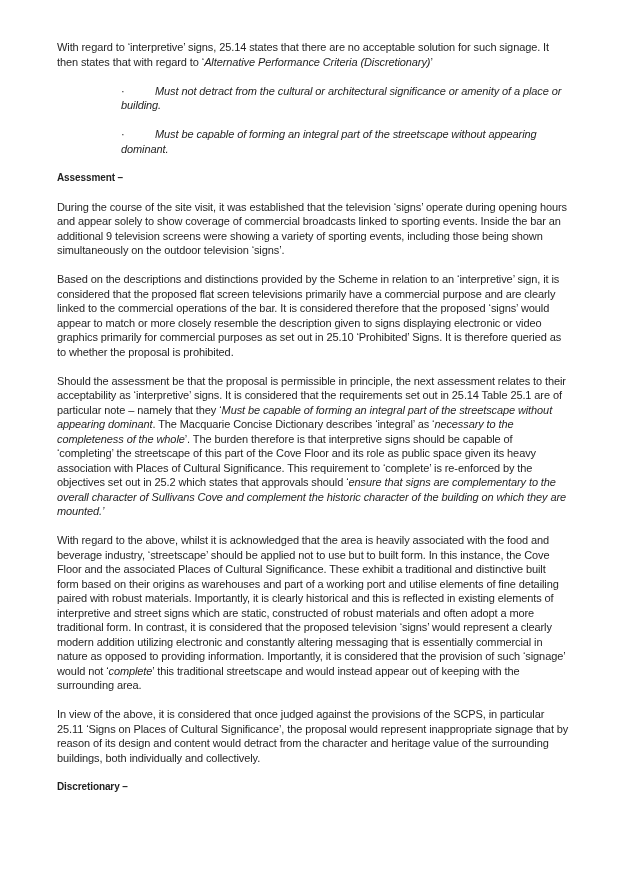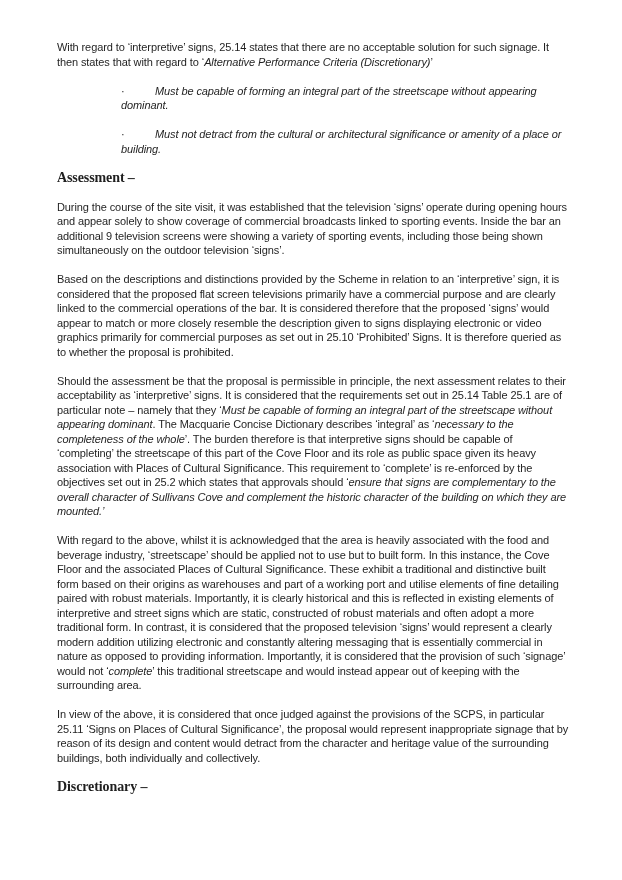--- a/index.html
+++ b/index.html
@@ -32,36 +32,35 @@
     font-style: italic;
   }
   .bullet .dot {
     display: inline-block;
     width: 34px;
     font-style: normal;
   }
   .heading {
     font-weight: bold;
     margin: 0 0 14.5px 0;
-    font-size: 14px;
+    font-size: 10px;
     line-height: 14.5px;
-    font-family: Liberation Serif, serif;
   }
   em { font-style: italic; }
 </style>
 </head>
 <body>
 
 <div class="page">
 
   <p><span>With regard to ‘interpretive’ signs, 25.14 states that there are no acceptable solution for such signage. It then states that with regard to ‘</span><em>Alternative Performance Criteria (Discretionary)</em><span>’</span></p>
 
+  <p class="bullet"><span class="dot">·</span><em>Must not detract from the cultural or architectural significance or amenity of a place or building.</em></p>
+
   <p class="bullet"><span class="dot">·</span><em>Must be capable of forming an integral part of the streetscape without appearing dominant.</em></p>
-
-  <p class="bullet"><span class="dot">·</span><em>Must not detract from the cultural or architectural significance or amenity of a place or building.</em></p>
 
   <p class="heading">Assessment –</p>
 
   <p>During the course of the site visit, it was established that the television ‘signs’ operate during opening hours and appear solely to show coverage of commercial broadcasts linked to sporting events. Inside the bar an additional 9 television screens were showing a variety of sporting events, including those being shown simultaneously on the outdoor television ‘signs’.</p>
 
   <p>Based on the descriptions and distinctions provided by the Scheme in relation to an ‘interpretive’ sign, it is considered that the proposed flat screen televisions primarily have a commercial purpose and are clearly linked to the commercial operations of the bar. It is considered therefore that the proposed ‘signs’ would appear to match or more closely resemble the description given to signs displaying electronic or video graphics primarily for commercial purposes as set out in 25.10 ‘Prohibited’ Signs. It is therefore queried as to whether the proposal is prohibited.</p>
 
   <p><span>Should the assessment be that the proposal is permissible in principle, the next assessment relates to their acceptability as ‘interpretive’ signs. It is considered that the requirements set out in 25.14 Table 25.1 are of particular note – namely that they ‘</span><em>Must be capable of forming an integral part of the streetscape without appearing dominant</em><span>. The Macquarie Concise Dictionary describes ‘integral’ as ‘</span><em>necessary to the completeness of the whole</em><span>’. The burden therefore is that interpretive signs should be capable of ‘completing’ the streetscape of this part of the Cove Floor and its role as public space given its heavy association with Places of Cultural Significance. This requirement to ‘complete’ is re-enforced by the objectives set out in 25.2 which states that approvals should ‘</span><em>ensure that signs are complementary to the overall character of Sullivans Cove and complement the historic character of the building on which they are mounted.’</em></p>
 
   <p><span>With regard to the above, whilst it is acknowledged that the area is heavily associated with the food and beverage industry, ‘streetscape’ should be applied not to use but to built form. In this instance, the Cove Floor and the associated Places of Cultural Significance. These exhibit a traditional and distinctive built form based on their origins as warehouses and part of a working port and utilise elements of fine detailing paired with robust materials. Importantly, it is clearly historical and this is reflected in existing elements of interpretive and street signs which are static, constructed of robust materials and often adopt a more traditional form. In contrast, it is considered that the proposed television ‘signs’ would represent a clearly modern addition utilizing electronic and constantly altering messaging that is essentially commercial in nature as opposed to providing information. Importantly, it is considered that the provision of such ‘signage’ would not ‘</span><em>complete</em><span>’ this traditional streetscape and would instead appear out of keeping with the surrounding area.</span></p>

